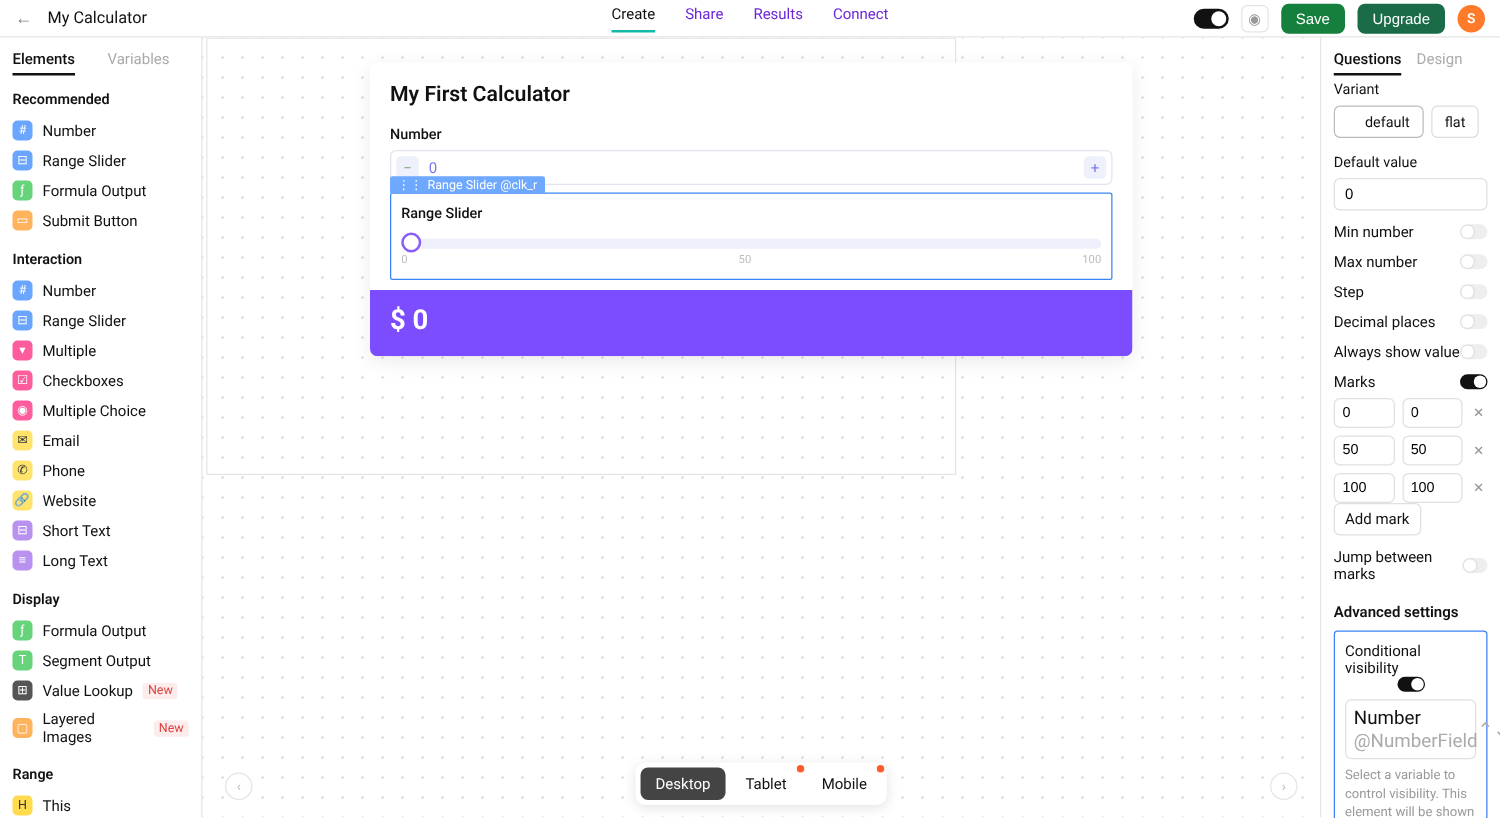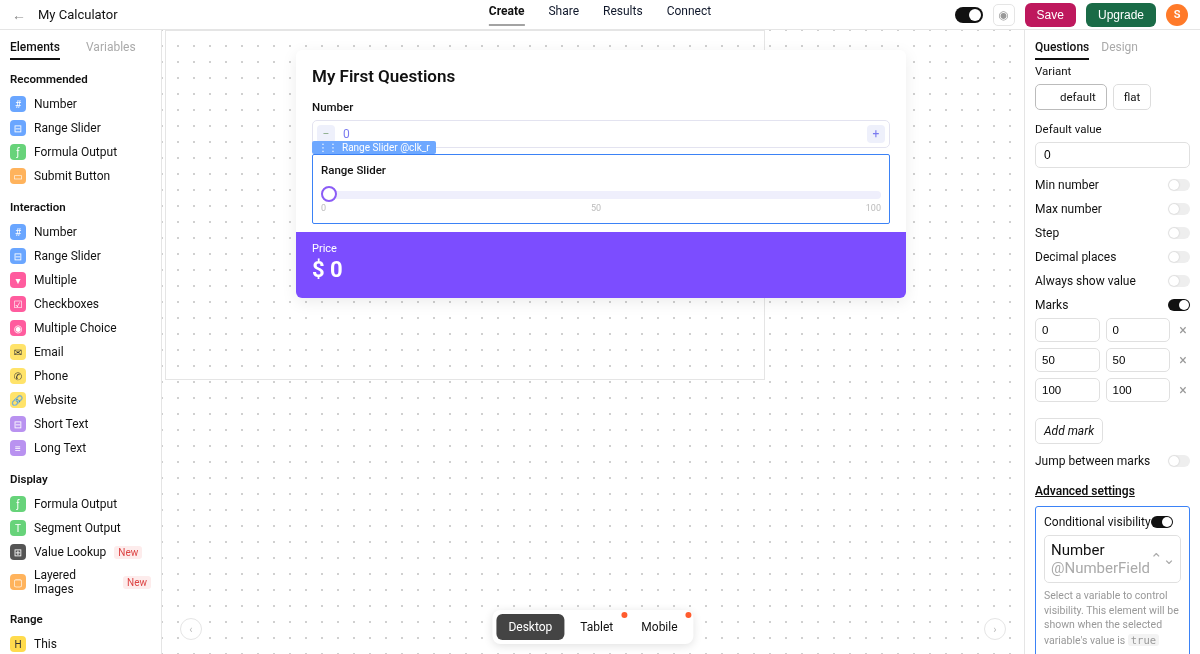--- a/index.html
+++ b/index.html
@@ -4,28 +4,28 @@
 <style>
 * { box-sizing: border-box; margin: 0; padding: 0; }
 body { font-family: -apple-system, BlinkMacSystemFont, "Segoe UI", Roboto, sans-serif; font-size: 13px; color: #111; background: #fff; overflow: hidden; }
 .app { display: flex; flex-direction: column; height: 654px; width: 1200px; }
 
 
 .header { display: flex; align-items: center; height: 30px; border-bottom: 1px solid #e5e5e5; padding: 0 12px; position: relative; }
 .header-left { display: flex; align-items: center; gap: 12px; }
 .back-btn { color: #888; font-size: 14px; cursor: pointer; }
 .header-center { position: absolute; left: 50%; transform: translateX(-50%); display: flex; gap: 24px; }
-.header-tab { color: #0f172a; font-size: 12px; cursor: pointer; padding-bottom: 6px; }
-.header-tab.active { color: #111; font-weight: 700; border-bottom: 2px solid #a3a3a3; }
+.header-tab { color: #6d28d9; font-size: 12px; cursor: pointer; padding-bottom: 6px; }
+.header-tab.active { color: #111; font-weight: 400; border-bottom: 2px solid #14b8a6; }
 .header-right { margin-left: auto; display: flex; align-items: center; gap: 10px; }
 .toggle { width: 28px; height: 16px; border-radius: 10px; background: #111; position: relative; cursor: pointer; }
 .toggle::after { content:""; position:absolute; width:12px; height:12px; border-radius:50%; background:#fff; top:2px; left:14px; }
 .eye-btn { width: 22px; height: 22px; border: 1px solid #e5e5e5; border-radius: 5px; display:flex; align-items:center; justify-content:center; color:#999; font-size:12px; cursor:pointer; }
 .btn { padding: 5px 12px; border-radius: 6px; font-size: 12px; cursor: pointer; border: none; }
-.btn-save { background: #be185d; color: #fff; }
+.btn-save { background: #15803d; color: #fff; }
 .btn-upgrade { background: #1a6b47; color: #fff; }
 .avatar { width: 22px; height: 22px; border-radius: 50%; background: #ff7a29; color:#fff; display:flex; align-items:center; justify-content:center; font-size:11px; font-weight:600; }
 
 
 .body { display: flex; flex: 1; overflow: hidden; }
 
 
 .sidebar-left { width: 162px; border-right: 1px solid #e5e5e5; padding: 10px 10px; overflow-y: auto; }
 .side-tabs { display: flex; gap: 26px; margin-bottom: 10px; font-size: 12px; }
 .side-tab { color: #aaa; padding-bottom: 4px; cursor:pointer; }
@@ -58,41 +58,41 @@
 
 .device-bar { position:absolute; bottom:10px; left:50%; transform:translateX(-50%); display:flex; background:#fff; border-radius:8px; box-shadow:0 2px 10px rgba(0,0,0,0.12); padding:4px; gap:4px;justify-content:flex-end; }
 .device-btn { padding:6px 12px; border-radius:6px; font-size:12px; cursor:pointer; position:relative; }
 .device-btn.active { background:#444; color:#fff; }
 .dot { position:absolute; top:-2px; right:-2px; width:6px; height:6px; background:#ff5c2e; border-radius:50%; }
 .nav-arrow { position:absolute; bottom:14px; width:22px; height:22px; border:1px solid #e5e5e5; border-radius:50%; display:flex; align-items:center; justify-content:center; color:#bbb; background:#fff; font-size:11px; cursor:pointer; }
 .nav-arrow.left { left:18px; }
 .nav-arrow.right { right:18px; }
 
 
-.sidebar-right { width: 176px; border-left: 1px solid #e5e5e5; padding: 10px 10px; overflow-y: auto; font-size:12px; }
+.sidebar-right { width: 144px; border-left: 1px solid #e5e5e5; padding: 10px 10px; overflow-y: auto; font-size:12px; }
 .sr-tabs { display:flex; gap:12px; }
 .sr-tab { color:#aaa; padding-bottom:4px; cursor:pointer; }
 .sr-tab.active { color:#111; font-weight:500; border-bottom:2px solid #111; }
 .sr-label { font-size:11.5px; margin-top:12px; margin-bottom:6px; display:block; }
 .variant-row { display:flex; gap:6px; }
 .variant-btn { border:1px solid #ddd; border-radius:5px; padding:5px 10px; font-size:11.5px; cursor:pointer; }
 .variant-btn.active { border-color:#bbb;padding-left:24px; }
 .sr-input { width:100%; border:1px solid #e0e0e0; border-radius:5px; padding:5px 8px; font-size:12px; }
 .sr-row { display:flex; justify-content:space-between; align-items:center; margin-top:10px; }
 .mini-toggle { width:22px; height:12px; border-radius:8px; background:#eee; position:relative; cursor:pointer; }
 .mini-toggle::after { content:""; position:absolute; width:10px; height:10px; border-radius:50%; background:#fff; top:1px; left:1px; box-shadow:0 0 2px rgba(0,0,0,0.2); }
 .mini-toggle.on { background:#111; }
 .mini-toggle.on::after { left:11px; }
 .marks-row { display:flex; gap:6px; align-items:center; margin-top:6px; }
 .marks-row input { flex:1; min-width:0; border:1px solid #e0e0e0; border-radius:5px; padding:5px 6px; font-size:11.5px; }
 .mark-remove { color:#999; cursor:pointer; font-size:14px; width:14px; text-align:center; }
-.add-mark { border:1px solid #e0e0e0; border-radius:5px; padding:5px 8px; margin-top:16px; display:inline-block; cursor:pointer;font-style:italic; }
-.sr-heading { font-weight:600; margin-top:16px; font-size:12px;text-decoration:underline; }
+.add-mark { border:1px solid #e0e0e0; border-radius:5px; padding:5px 8px; margin-top:0; display:inline-block; cursor:pointer; }
+.sr-heading { font-weight:600; margin-top:16px; font-size:12px; }
 .cond-box { border:1px solid #3b82f6; border-radius:3px; padding:8px; margin-top:8px; }
-.cond-top { display:flex; justify-content:flex-start; align-items:center; }
+.cond-top { display:flex; justify-content:flex-start; align-items:center;flex-direction:column; }
 .cond-select { display:flex; justify-content:space-between; align-items:center; border:1px solid #e0e0e0; border-radius:5px; padding:5px 6px; margin-top:6px; font-size:15px; cursor:pointer; }
 .cond-select .varname { color:#aaa; }
 .cond-help { color:#999; font-size:10.5px; line-height:1.4; margin-top:6px; }
 .code { font-family: monospace; background:#f3f3f3; padding:0 3px; border-radius:3px; }
 </style>
 </head>
 <body>
 
 <div class="app">
 
@@ -218,21 +218,21 @@
             <div class="side-icon" style="background: rgb(255, 219, 77); color: rgb(51, 51, 51);">H</div>
             <span>This</span>
           </div>
         </div>
     </div>
 
     <div class="canvas">
       <div class="canvas-frame"></div>
       <div class="calc-card">
         <div class="calc-pad">
-          <div class="calc-title">My First Questions</div>
+          <div class="calc-title">My First Calculator</div>
           <span class="calc-label">Number</span>
           <div class="num-row">
             <div class="num-btn">−</div>
             <span class="num-val">0</span>
             <div class="num-btn plus">+</div>
           </div>
 
           <div class="selected-block">
             <div class="sel-tag">
               <span>⋮⋮</span>
@@ -243,21 +243,20 @@
               <div class="slider-thumb"></div>
             </div>
             <div class="slider-vals">
               <span>0</span>
               <span>50</span>
               <span>100</span>
             </div>
           </div>
         </div>
         <div class="price-box">
-          <div class="price-label">Price</div>
           <div class="price-val">$ 0</div>
         </div>
       </div>
 
       <div class="nav-arrow left">‹</div>
       <div class="nav-arrow right">›</div>
       <div class="device-bar">
         <div class="device-btn active">Desktop</div>
         <div class="device-btn"><span>Tablet</span><span class="dot"></span></div>
         <div class="device-btn"><span>Mobile</span><span class="dot"></span></div>

